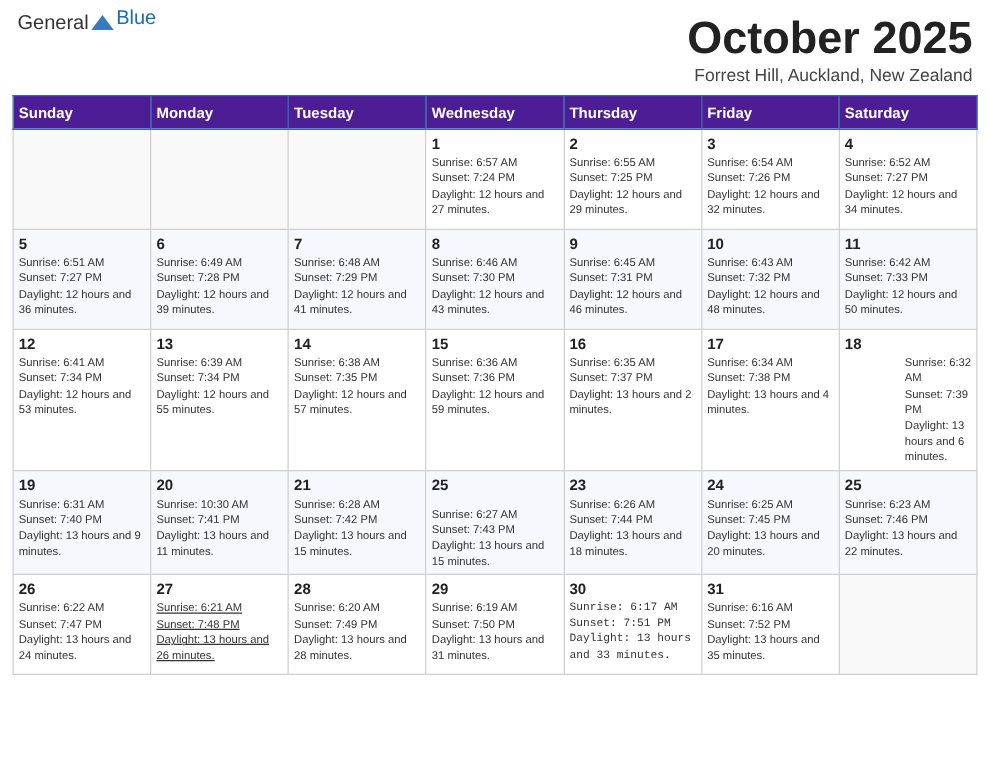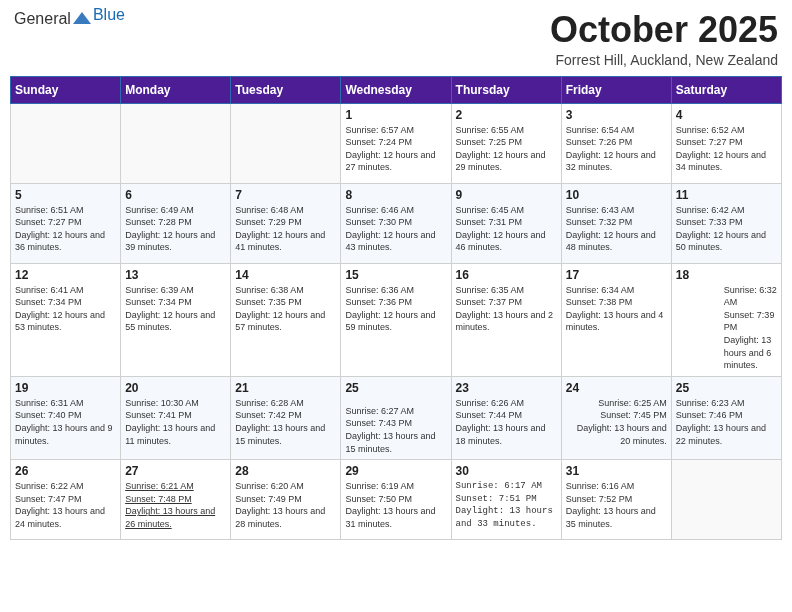--- a/index.html
+++ b/index.html
@@ -256,21 +256,21 @@
 Daylight: 13 hours and 15 minutes.</div>
         </td>
         <td>
           <span class="day-number">23</span>
           <div class="day-info" style="white-space: pre-line;">Sunrise: 6:26 AM
 Sunset: 7:44 PM
 Daylight: 13 hours and 18 minutes.</div>
         </td>
         <td>
           <span class="day-number">24</span>
-          <div class="day-info" style="white-space: pre-line; text-align: right;">Sunrise: 6:25 AM
+          <div class="day-info" style="white-space: pre-line;">Sunrise: 6:25 AM
 Sunset: 7:45 PM
 Daylight: 13 hours and 20 minutes.</div>
         </td>
         <td>
           <span class="day-number">25</span>
           <div class="day-info" style="white-space: pre-line;">Sunrise: 6:23 AM
 Sunset: 7:46 PM
 Daylight: 13 hours and 22 minutes.</div>
         </td>
       </tr>

